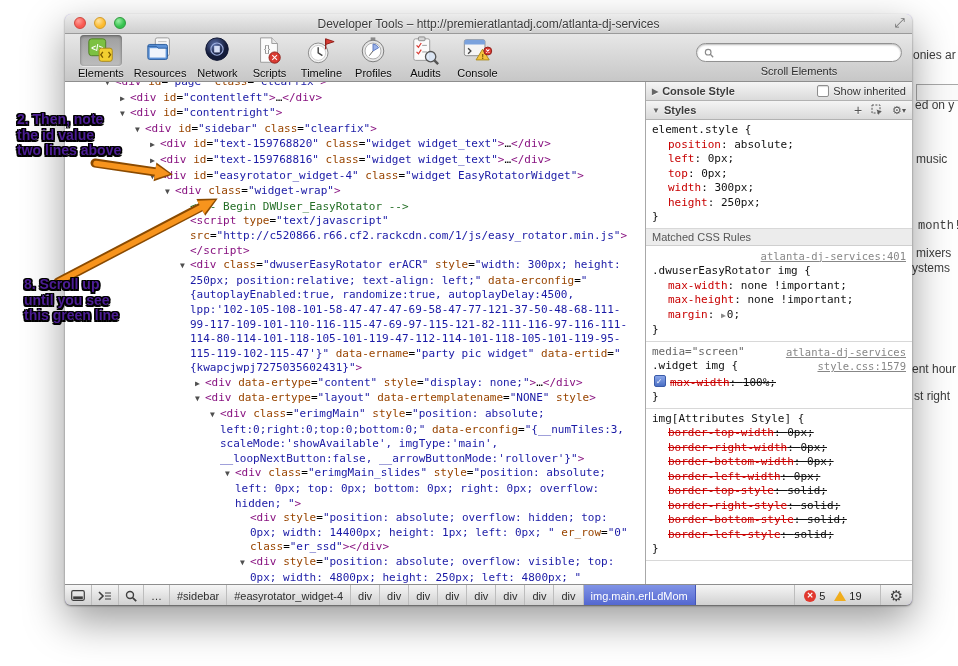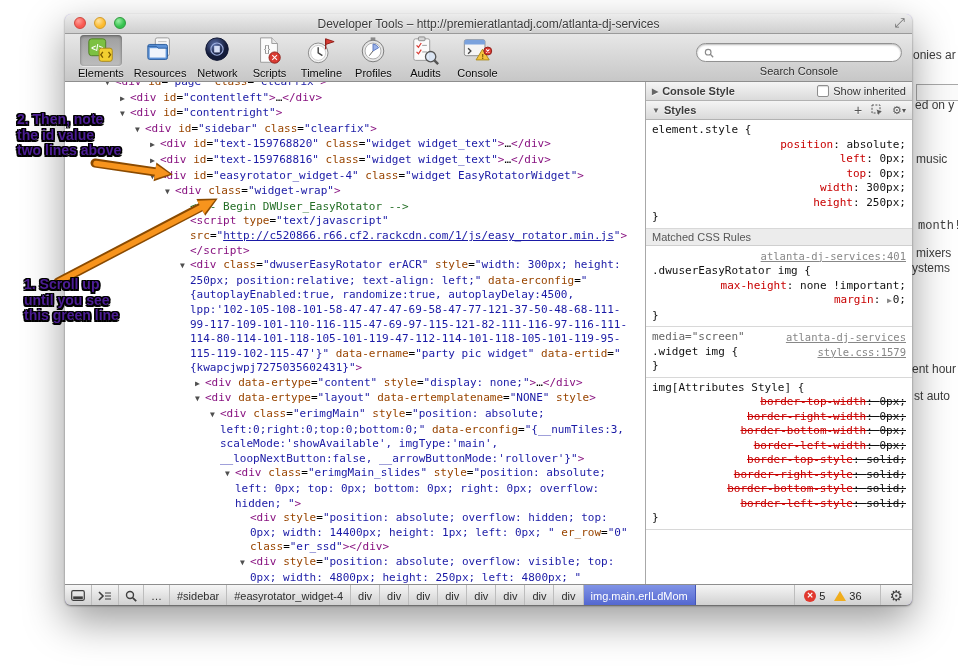--- a/index.html
+++ b/index.html
@@ -42,21 +42,21 @@
   .search-label{text-align:center;font-size:11px;color:#2e2e2e;margin-top:3px;text-shadow:0 1px 0 rgba(255,255,255,.55);}
 
   
   .content{height:502px;display:flex;background:#fff;}
   .dom-panel{flex:1;overflow:hidden;position:relative;}
   #code{margin-top:-7px;padding-right:12px;}
   .line{font:11px/14.6px "DejaVu Sans Mono",monospace;color:#000;overflow-wrap:break-word;}
   .arrow{display:inline-block;width:10px;color:#4f4f4f;font-size:8px;text-indent:0;}
   .t{color:#881280}.n{color:#994500}.p{color:#000}
   .v{color:#1a1aa6;overflow-wrap:anywhere;}
-  .l{color:#1a1aa6;text-decoration:underline;overflow-wrap:anywhere;}
+  .l{color:#1a1aa6;overflow-wrap:anywhere;}
   .c{color:#236e25}
 
   
   .styles-panel{width:267px;border-left:1px solid #a8a8a8;overflow:hidden;background:#fff;box-sizing:border-box;}
   .band{display:flex;align-items:center;height:18px;background:linear-gradient(#f5f5f5,#dadada);
         border-bottom:1px solid #b2b2b2;padding:0 6px;font-size:11px;font-weight:bold;color:#3c3c3c;
         text-shadow:0 1px 0 rgba(255,255,255,.7);}
   .band .disc{font-size:8px;color:#666;margin-right:4px;}
   .band .spacer{flex:1;}
   .band .hicon{color:#555;margin-left:9px;display:flex;align-items:center;font-weight:normal;}
@@ -66,21 +66,21 @@
   .subband{background:#ececec;border-bottom:1px solid #cfcfcf;color:#565656;
            font:11px "Liberation Sans",sans-serif;padding:2px 6px;}
   .css-block{font:11px/14.5px "DejaVu Sans Mono",monospace;color:#111;
              padding:3px 6px;border-bottom:1px solid #d8d8d8;overflow:hidden;}
   .src-row{text-align:right;}
   .srclink{color:#878787;text-decoration:underline;font-size:10.5px;}
   .media-row{display:flex;}
   .media-txt{color:#666;}
   .media-row .srclink,.sel-row .srclink{margin-left:auto;}
   .sel-row{display:flex;}
-  .prop{padding-left:16px;text-align:right;}
+  .prop{padding-left:16px;}
   .prop.has-cb{padding-left:2px;}
   .pname{color:#c80000;}
   .pval,.colon{color:#111;}
   .ovr .pname,.ovr .pval,.ovr .colon{text-decoration:line-through;}
   .exp{color:#888;font-size:8px;margin-right:1px;}
   .cb{display:inline-block;width:10px;height:10px;border:1px solid #3a5ba8;border-radius:2px;
       background:linear-gradient(#8aa6ea,#4a6fc4);margin-right:4px;position:relative;top:1px;}
   .cb::after{content:"✓";position:absolute;left:1.5px;top:-2px;color:#fff;font-size:8.5px;}
 
   
@@ -110,21 +110,21 @@
 
 <div id="bg-layer">
   <div class="bg-box" style="left:916px;top:84px;width:42px;height:15px;"></div>
 <div class="bg-frag" style="left: 913px; top: 48px;">onies ar</div>
     <div class="bg-frag" style="left: 915px; top: 98px;">ed on y</div>
     <div class="bg-frag" style="left: 916px; top: 152px;">music</div>
     <div class="bg-frag" style="left: 918px; top: 219px; font-family: Liberation Mono, monospace;">month!</div>
     <div class="bg-frag" style="left: 916px; top: 246px;">mixers</div>
     <div class="bg-frag" style="left: 912px; top: 261px;">ystems</div>
     <div class="bg-frag" style="left: 912px; top: 362px;">ent hour</div>
-    <div class="bg-frag" style="left: 914px; top: 389px;">st auto</div>
+    <div class="bg-frag" style="left: 914px; top: 389px;">st right</div>
   </div>
 
 <div class="window">
 
   <div class="titlebar">
     <div class="tl-group">
       <span class="tl close"></span>
       <span class="tl min"></span>
       <span class="tl zoom"></span>
     </div>
@@ -241,21 +241,21 @@
         </div>
       </div>
     <div class="search-area">
       <div class="search-pill">
         <svg width="10" height="10" viewBox="0 0 12 12">
           <circle cx="5" cy="5" r="3.4" fill="none" stroke="#8a8a8a" stroke-width="1.4"></circle>
           <line x1="7.6" y1="7.6" x2="11" y2="11" stroke="#8a8a8a" stroke-width="1.6"></line>
         </svg>
         <input value="" style="">
       </div>
-      <div class="search-label">Search Console</div>
+      <div class="search-label">Scroll Elements</div>
     </div>
   </div>
 
   <div class="content">
     <div class="dom-panel">
       <div id="code">
           <div class="line" style="padding-left: 50px; text-indent: -10px;"><span class="arrow">▼</span><span class="t">&lt;div </span><span class="n">id</span><span class="p">=</span><span class="v">"page"</span><span class="p"> </span><span class="n">class</span><span class="p">=</span><span class="v">"clearfix"</span><span class="t">&gt;</span></div>
           <div class="line" style="padding-left: 65px; text-indent: -10px;"><span class="arrow">▶</span><span class="t">&lt;div </span><span class="n">id</span><span class="p">=</span><span class="v">"contentleft"</span><span class="t">&gt;</span><span class="p">…</span><span class="t">&lt;/div&gt;</span></div>
           <div class="line" style="padding-left: 65px; text-indent: -10px;"><span class="arrow">▼</span><span class="t">&lt;div </span><span class="n">id</span><span class="p">=</span><span class="v">"contentright"</span><span class="t">&gt;</span></div>
           <div class="line" style="padding-left: 80px; text-indent: -10px;"><span class="arrow">▼</span><span class="t">&lt;div </span><span class="n">id</span><span class="p">=</span><span class="v">"sidebar"</span><span class="p"> </span><span class="n">class</span><span class="p">=</span><span class="v">"clearfix"</span><span class="t">&gt;</span></div>
@@ -313,33 +313,35 @@
             <div>}</div>
           </div>
         </div>
       <div class="subband">Matched CSS Rules</div>
       <div id="rulesContainer">
           <div class="css-block">
             <div class="src-row"><span class="srclink">atlanta-dj-services:401</span></div>
             <div class="sel-row">
               <span class="sel">.dwuserEasyRotator img {</span>
             </div>
+            <div class="prop"><span class="pname">max-width</span><span class="colon">: </span><span class="pval">none !important;</span></div>
             <div class="prop"><span class="pname">max-height</span><span class="colon">: </span><span class="pval">none !important;</span></div>
             <div class="prop"><span class="pname">margin</span><span class="colon">: </span><span class="exp">▶</span><span class="pval">0;</span></div>
             <div>}</div>
           </div>
           <div class="css-block">
             <div class="media-row">
               <span class="media-txt">media="screen"</span>
               <span class="srclink">atlanta-dj-services</span>
             </div>
             <div class="sel-row">
               <span class="sel">.widget img {</span>
               <span class="srclink">style.css:1579</span>
             </div>
+            <div class="prop ovr has-cb"><span class="cb"></span><span class="pname">max-width</span><span class="colon">: </span><span class="pval">100%;</span></div>
             <div>}</div>
           </div>
           <div class="css-block">
             <div class="sel-row">
               <span class="sel">img[Attributes Style] {</span>
             </div>
             <div class="prop ovr"><span class="pname">border-top-width</span><span class="colon">: </span><span class="pval">0px;</span></div>
             <div class="prop ovr"><span class="pname">border-right-width</span><span class="colon">: </span><span class="pval">0px;</span></div>
             <div class="prop ovr"><span class="pname">border-bottom-width</span><span class="colon">: </span><span class="pval">0px;</span></div>
             <div class="prop ovr"><span class="pname">border-left-width</span><span class="colon">: </span><span class="pval">0px;</span></div>
@@ -387,21 +389,21 @@
         <div class="cell crumb">div</div>
         <div class="cell crumb">div</div>
         <div class="cell crumb">div</div>
         <div class="cell crumb selected">img.main.erILdMom</div>
       </div>
     <div class="sb-right">
       <div class="badges">
         <span class="errdot">✕</span>
         <span class="cnt">5</span>
         <span class="tri"></span>
-        <span class="cnt">36</span>
+        <span class="cnt">19</span>
       </div>
       <div class="cell gear-cell">⚙</div>
     </div>
   </div>
 </div>
 
 <svg id="arrows" width="958" height="666" viewBox="0 0 958 666">
 
   <line x1="95" y1="163" x2="156" y2="172" stroke="#8a4a00" stroke-width="9" stroke-linecap="round"></line>
   <polygon points="172.8,174.4 153.6,181.2 156.4,162.4" fill="#8a4a00"></polygon>
@@ -413,16 +415,16 @@
   <line x1="59" y1="281.5" x2="202" y2="207" stroke="#f7941d" stroke-width="5.5" stroke-linecap="round"></line>
   <polygon points="215,200 204.3,214.1 197.3,200.7" fill="#f7941d"></polygon>
 </svg>
 
 <div id="anno2" class="anno" style="left:17px;top:112px;">
     <div>2. Then, note</div>
     <div>the id value</div>
     <div>two lines above</div>
   </div>
 <div id="anno1" class="anno" style="left:24px;top:277px;">
-    <div>1. Scroll up</div>
+    <div>8. Scroll up</div>
     <div>until you see</div>
     <div>this green line</div>
   </div>
 
 </body></html>

